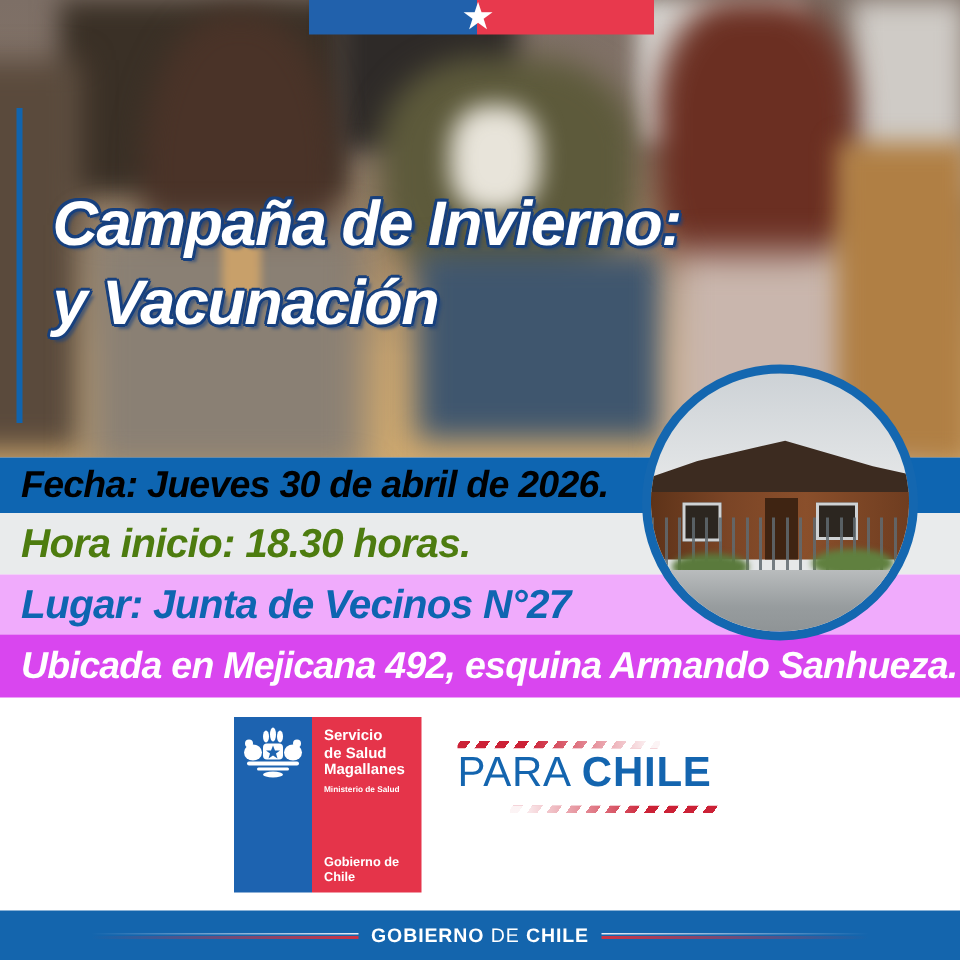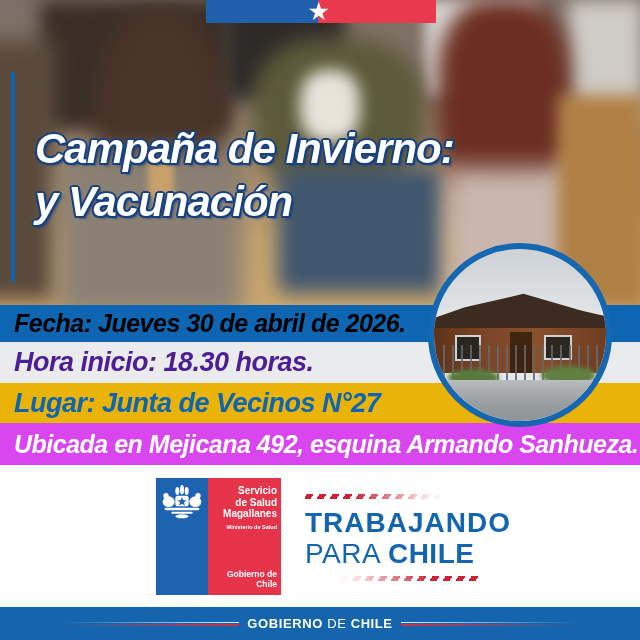--- a/index.html
+++ b/index.html
@@ -43,22 +43,22 @@
            text-shadow:2px 0 0 #17407e,-2px 0 0 #17407e,0 2px 0 #17407e,0 -2px 0 #17407e,
                        1.5px 1.5px 0 #17407e,-1.5px 1.5px 0 #17407e,1.5px -1.5px 0 #17407e,
                        -1.5px -1.5px 0 #17407e,3px 3px 2px rgba(23,64,126,.55);}
   .heading span{display:block;}
 
   
   .rows{position:absolute;left:0;top:305px;width:640px;z-index:3;}
   .row{width:640px;font-style:italic;font-weight:bold;letter-spacing:-0.5px;padding-left:14px;
        box-sizing:border-box;white-space:nowrap;}
   .row-1{height:37px;line-height:37px;background:#0e65b1;color:#000000;font-size:25px;}
-  .row-2{height:41px;line-height:41px;background:#e9ebec;color:#4c1d95;font-size:27px;}
-  .row-3{height:40px;line-height:40px;background:#eab308;color:#0e65b1;font-size:27px;}
+  .row-2{height:41px;line-height:41px;background:#e9ebec;color:#4d7c0f;font-size:27px;}
+  .row-3{height:40px;line-height:40px;background:#f0abfc;color:#0e65b1;font-size:27px;}
   .row-4{height:42px;line-height:42px;background:#d946ef;color:#ffffff;font-size:25px;}
 
   
   .venue{position:absolute;left:428px;top:243px;width:184px;height:184px;box-sizing:border-box;
          border:6px solid #1467b0;border-radius:50%;overflow:hidden;z-index:6;
          background:linear-gradient(180deg,#cdd2d6 0%,#e6e8e9 45%,#e6e8e9 100%);}
   .venue .layer{position:absolute;left:0;width:100%;}
   .v-roof{top:24%;height:26%;background:#3c2b20;
           clip-path:polygon(0 62%,18% 38%,52% 8%,86% 46%,100% 58%,100% 100%,0 100%);}
   .v-wall{top:46%;height:26%;background:linear-gradient(90deg,#5e3319 0%,#7b4526 30%,#8a4f2b 60%,#6f3d20 100%);}
@@ -69,21 +69,21 @@
            background:repeating-linear-gradient(90deg,rgba(96,106,112,.85) 0 2px,rgba(0,0,0,0) 2px 9px);}
   .v-ground{top:76%;height:24%;background:linear-gradient(180deg,#b9bcbd 0%,#979c9e 60%,#8f9496 100%);}
   .v-walk{top:74%;height:16%;background:#d0d3d4;clip-path:polygon(0 60%,100% 10%,100% 55%,0 100%);}
   .v-grass1{position:absolute;left:8%;top:70%;width:30%;height:10%;background:#5a7a3c;border-radius:50%;filter:blur(2px);}
   .v-grass2{position:absolute;left:62%;top:68%;width:32%;height:11%;background:#60803f;border-radius:50%;filter:blur(2px);}
 
   
   .logo{position:absolute;left:156px;top:478px;display:flex;z-index:4;}
   .logo-blue{width:52px;height:117px;background:#1d63b0;display:flex;justify-content:center;}
   .logo-red{width:73px;height:117px;background:#e5344a;color:#ffffff;display:flex;flex-direction:column;
-            padding:7px 4px 6px 8px;box-sizing:border-box;text-align:right;}
+            padding:7px 4px 6px 8px;box-sizing:border-box;}
   .logo-line{font-size:10px;font-weight:bold;line-height:11.5px;}
   .logo-ministry{font-size:5.5px;font-weight:bold;margin-top:4px;}
   .logo-gov{font-size:8.5px;font-weight:bold;margin-top:auto;}
   .coat{margin-top:6px;}
 
   
   .slogan{position:absolute;left:305px;top:494px;width:230px;z-index:4;}
   .dash{height:5px;position:relative;overflow:hidden;}
   .dash-inner{position:absolute;inset:0;transform:skewX(-35deg);
               background:repeating-linear-gradient(90deg,#cc2136 0 7px,rgba(0,0,0,0) 7px 13px);}
@@ -189,21 +189,20 @@
       <div class="logo-line">Magallanes</div>
       <div class="logo-ministry">Ministerio de Salud</div>
       <div class="logo-gov">Gobierno de Chile</div>
     </div>
   </div>
 
   <div class="slogan">
     <div class="dash dash-top">
       <div class="dash-inner"></div>
     </div>
-    <div class="slogan-l1">TRABAJANDO</div>
     <div class="slogan-l2">
       <span>PARA</span>
       <span class="bold">CHILE</span>
     </div>
     <div class="dash dash-bottom">
       <div class="dash-inner"></div>
     </div>
   </div>
 
   <div class="bottombar">

